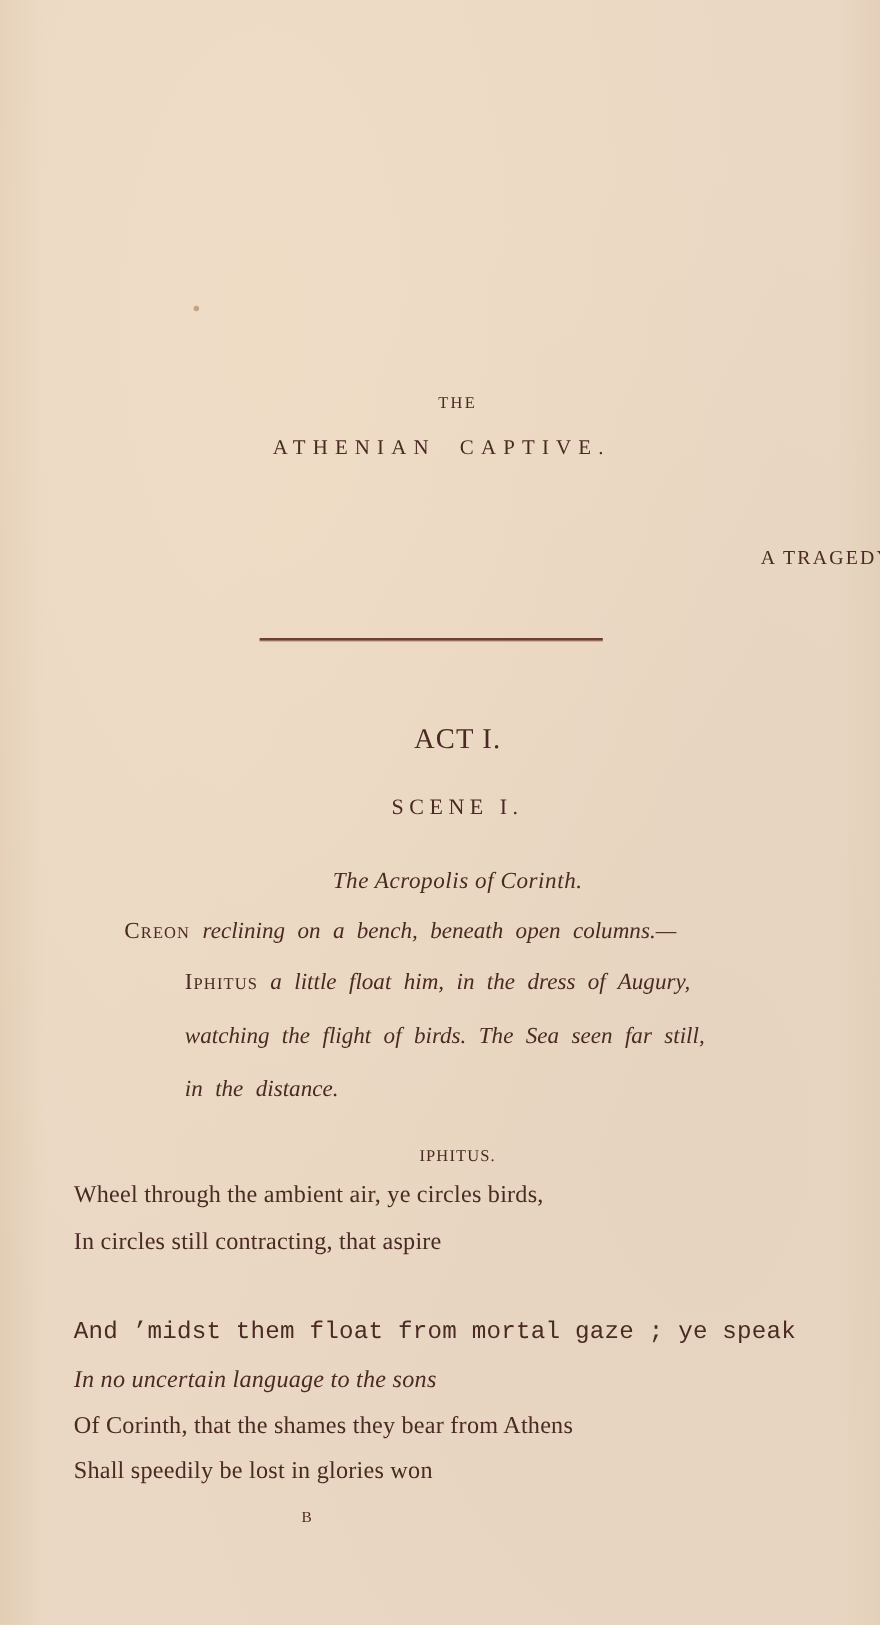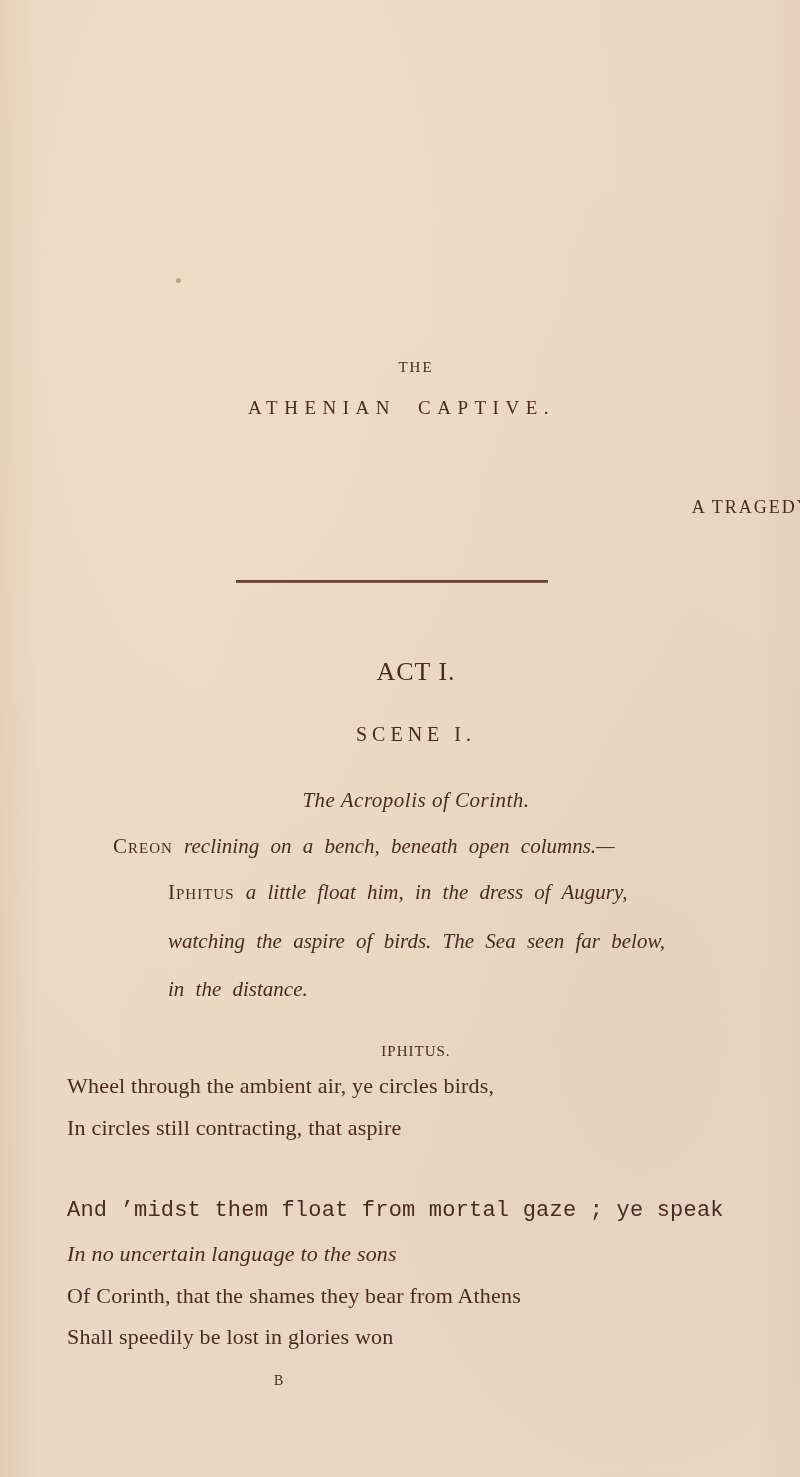--- a/index.html
+++ b/index.html
@@ -144,21 +144,21 @@
   <div class="abs center location">The Acropolis of Corinth.</div>
 
   <div class="abs direction d1">
     <span class="sc">Creon</span>
     <span>reclining on a bench, beneath open columns.—</span>
   </div>
   <div class="abs direction d2">
     <span class="sc">Iphitus</span>
     <span>a little float him, in the dress of Augury,</span>
   </div>
-  <div class="abs direction d3">watching the aspire of birds.  The Sea seen far below,</div>
+  <div class="abs direction d3">watching the flight of birds.  The Sea seen far still,</div>
   <div class="abs direction d4">in the distance.</div>
 
   <div class="abs center speaker">IPHITUS.</div>
 
   <div class="abs verse v1">Wheel through the ambient air, ye circles birds,</div>
   <div class="abs verse v2">In circles still contracting, that aspire</div>
   <div class="abs verse v4">And ’midst them float from mortal gaze ; ye speak</div>
   <div class="abs verse v5">In no uncertain language to the sons</div>
   <div class="abs verse v6">Of Corinth, that the shames they bear from Athens</div>
   <div class="abs verse v7">Shall speedily be lost in glories won</div>

